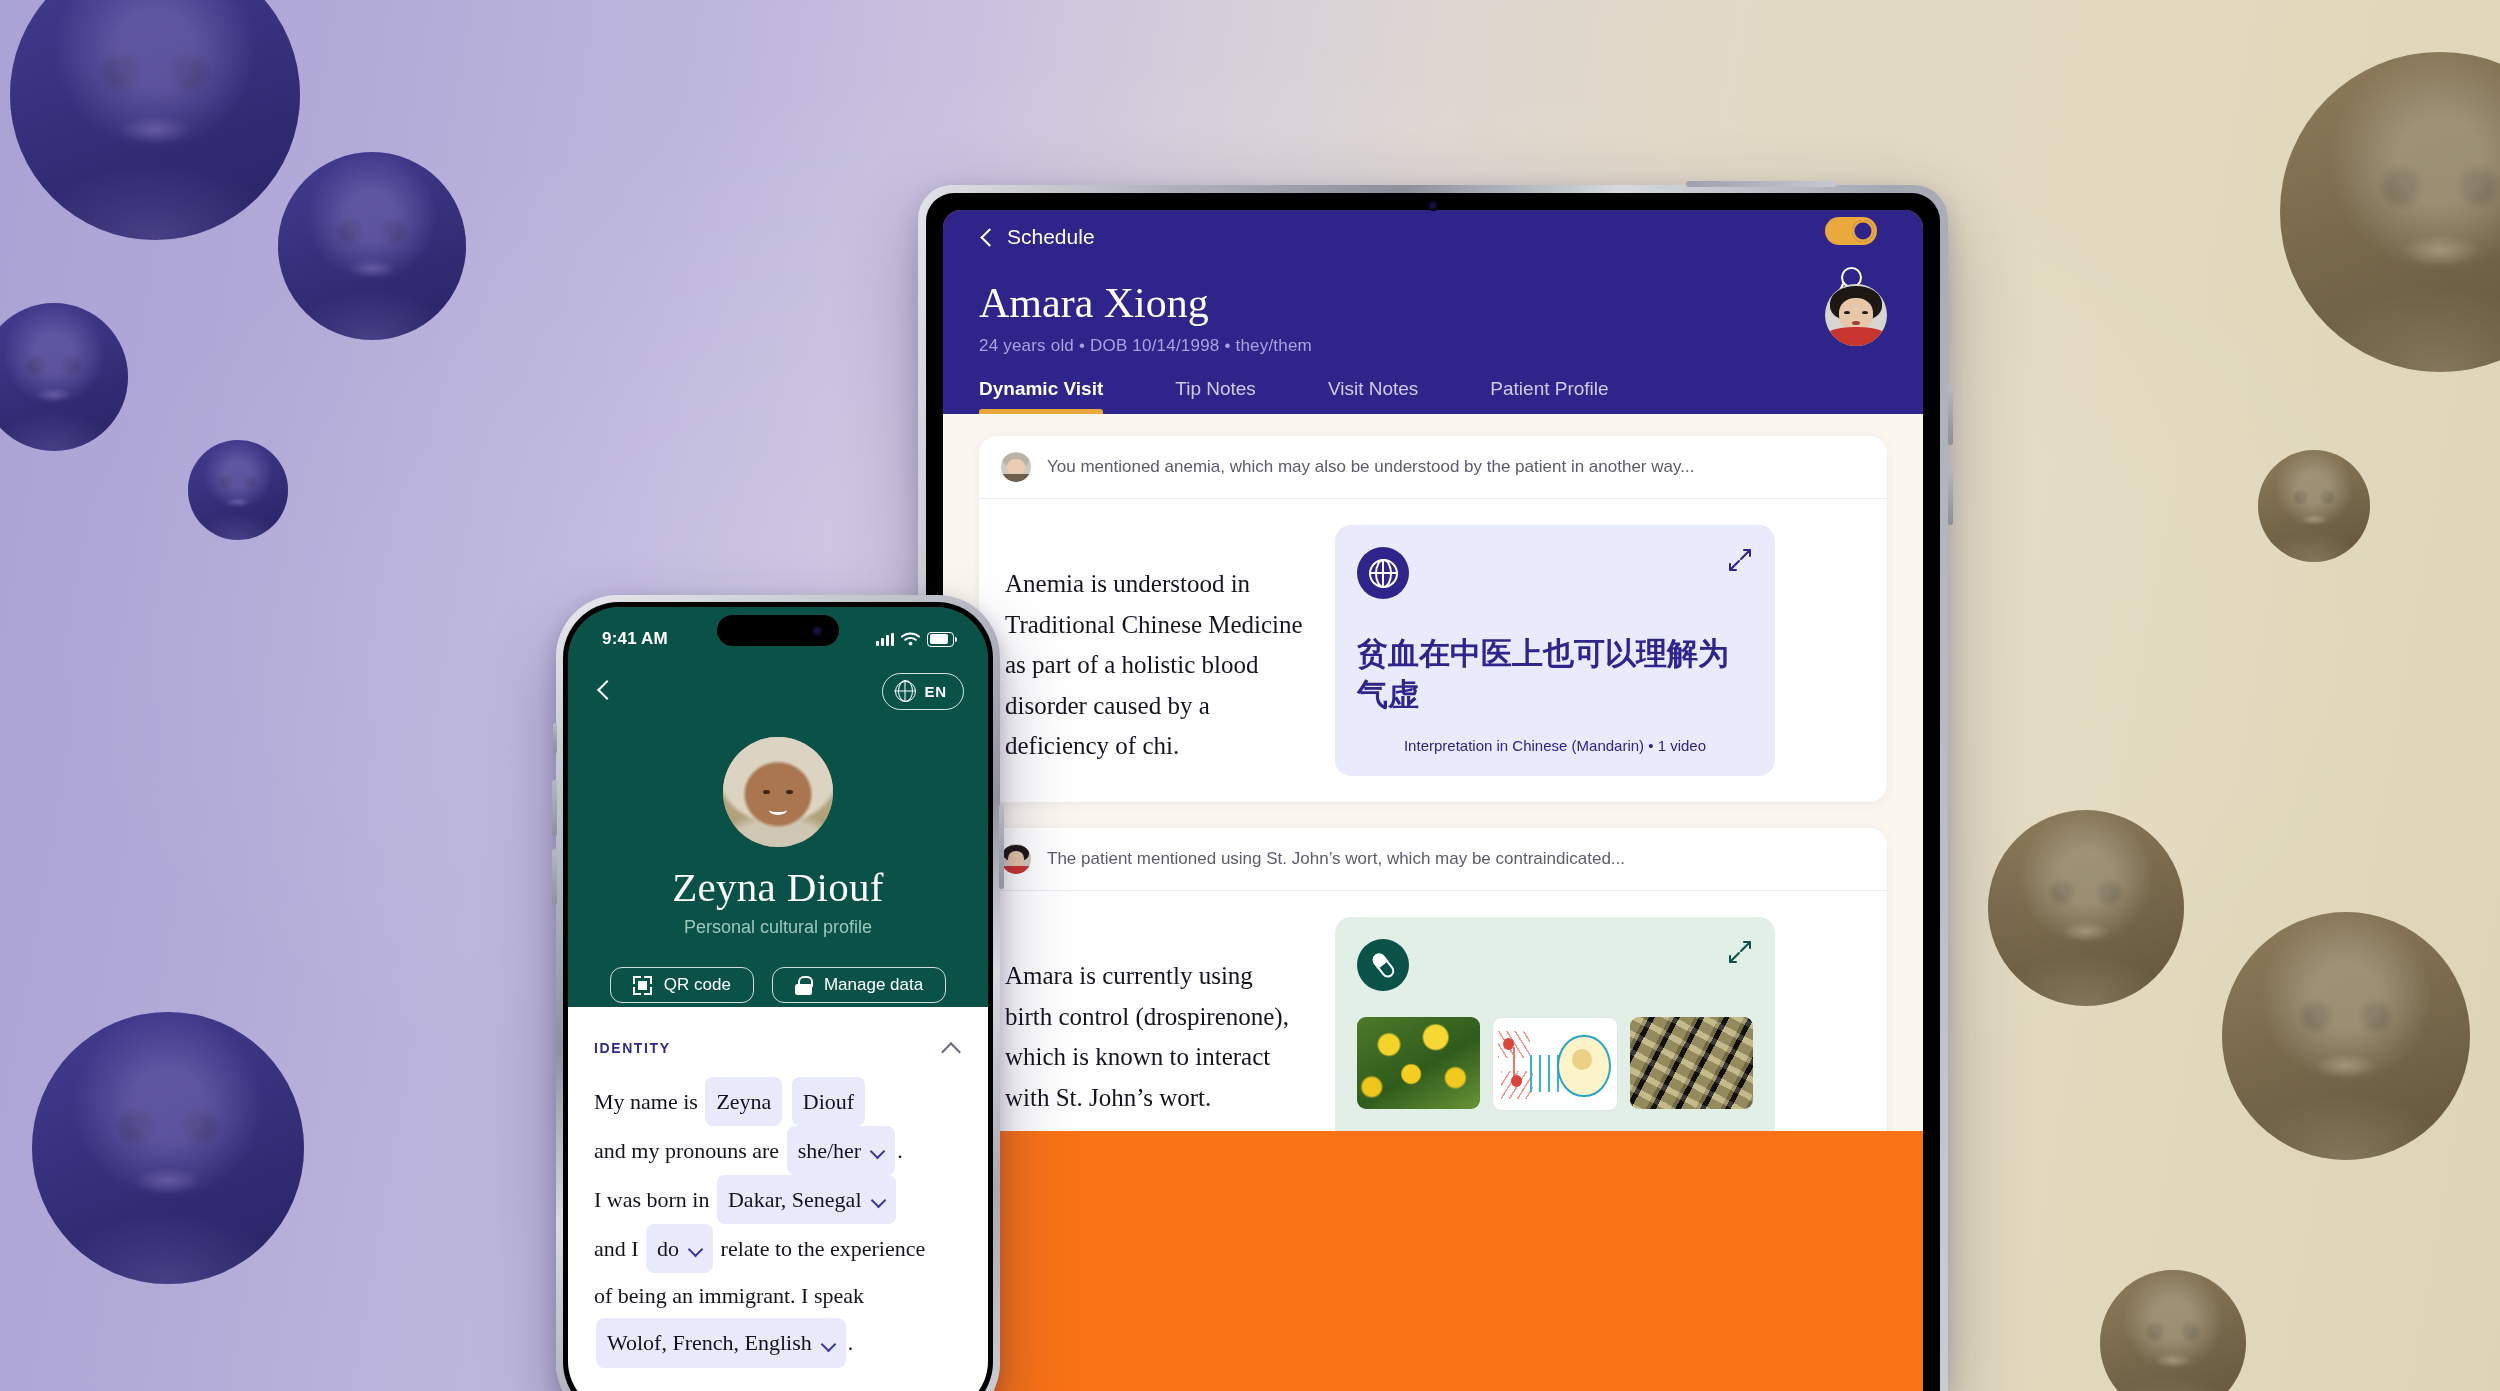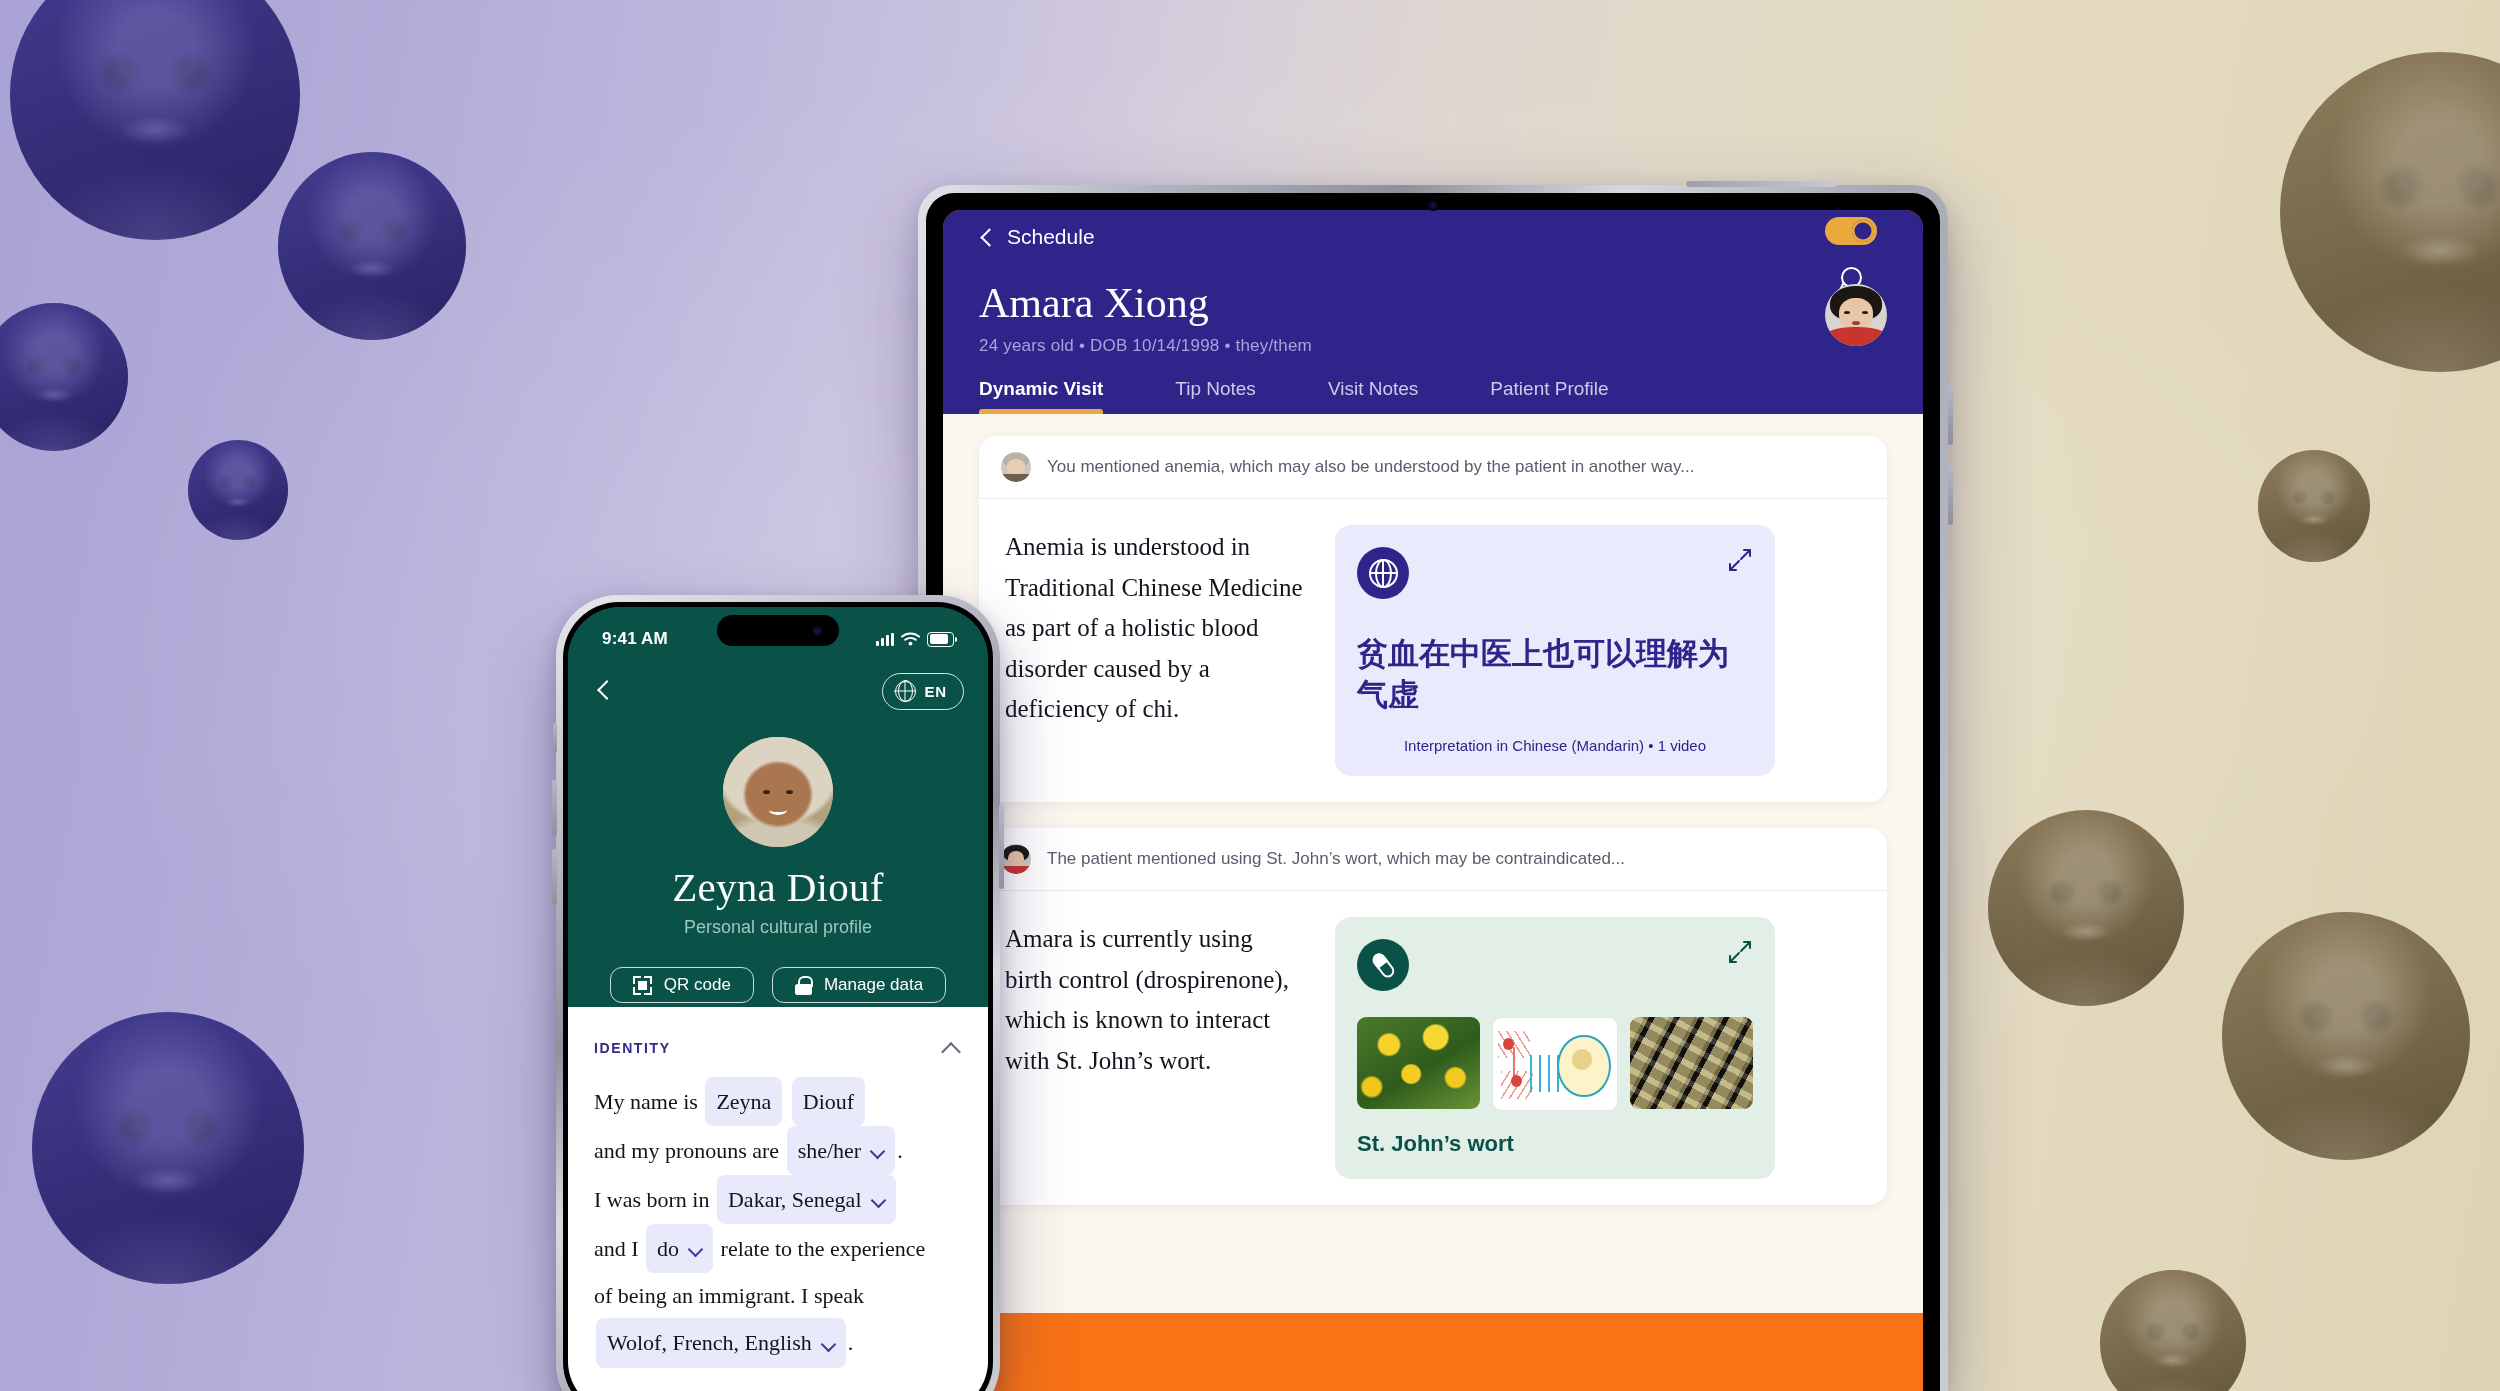--- a/index.html
+++ b/index.html
@@ -252,38 +252,38 @@
   .pt-avatar .shirt{position:absolute;left:2%;right:2%;bottom:0;height:30%;border-radius:46% 46% 0 0;background:#c8352e;}
   .pt-avatar .eye{position:absolute;width:6px;height:3px;border-radius:50%;background:#241a12;top:44%;}
   .pt-avatar .eye.l{left:30%;} .pt-avatar .eye.r{right:30%;}
   .pt-avatar .mouth{position:absolute;left:44%;width:8px;height:4px;border-radius:50%;background:#9c3d3b;top:60%;}
 
   .tab-tabs{display:flex;gap:72px;padding-top:22px;}
   .tb{color:#cfcae9;font-size:19px;padding-bottom:14px;position:relative;}
   .tb.active{color:#fff;font-weight:bold;}
   .tb.active::after{content:"";position:absolute;left:0;right:0;bottom:0;height:5px;background:#e9a93c;border-radius:3px 3px 0 0;}
 
-  .tab-body{padding:22px 36px 0 36px;box-sizing:border-box;background:#fbf7ee;height:899px;overflow:hidden;}
+  .tab-body{padding:22px 36px 0 36px;box-sizing:border-box;background:#fbf7ee;height:717px;overflow:hidden;}
   .card{
     background:#fff;border-radius:18px;margin-bottom:26px;
     box-shadow:0 2px 10px rgba(60,50,100,.07);overflow:hidden;
   }
   .card-head{display:flex;align-items:center;gap:16px;padding:16px 22px;border-bottom:1px solid #eceaf3;}
   .mini-av{width:30px;height:30px;border-radius:50%;overflow:hidden;position:relative;flex:none;background:#cfc9bf;}
   .mini-av.doc .hair{position:absolute;left:6%;right:6%;top:2%;height:46%;border-radius:50% 50% 40% 40%;background:#b9b2a6;}
   .mini-av.doc .skin{position:absolute;left:20%;right:20%;top:22%;height:54%;border-radius:46%;background:#e9cdb3;}
   .mini-av.doc .shirt{position:absolute;left:0;right:0;bottom:0;height:26%;background:#6e5f4f;}
   .mini-av.pat .hair{position:absolute;left:6%;right:6%;top:2%;height:54%;border-radius:50% 50% 40% 40%;background:#1c1713;}
   .mini-av.pat .skin{position:absolute;left:22%;right:22%;top:24%;height:52%;border-radius:46%;background:#e8c6a8;}
   .mini-av.pat .shirt{position:absolute;left:0;right:0;bottom:0;height:26%;background:#c8352e;}
   .card-head-text{color:#5e5a6b;font-size:17px;}
   .card-body{display:flex;gap:30px;padding:26px 22px 26px 26px;}
   .card-prose{
     flex:1;font-family:"Liberation Serif", serif;font-size:25px;line-height:1.62;color:#15131d;
-    padding-top:2px;max-width:300px;
+    padding-top:2px;max-width:300px;margin-top:37px;
   }
 
   .tile{position:relative;border-radius:16px;padding:22px;box-sizing:border-box;}
   .tile.lang{background:#e9eafc;width:440px;min-height:250px;}
   .tile.herb{background:#e1efe7;width:440px;min-height:250px;}
   .tile-badge{width:52px;height:52px;border-radius:50%;display:flex;align-items:center;justify-content:center;}
   .tile.lang .tile-badge{background:#2e2489;}
   .tile.herb .tile-badge{background:#0a5248;}
   .badge-globe{width:25px;height:25px;border:2px solid #fff;border-radius:50%;position:relative;}
   .badge-globe::before{content:"";position:absolute;left:50%;top:-2px;bottom:-2px;border-left:2px solid #fff;transform:translateX(-50%);}

